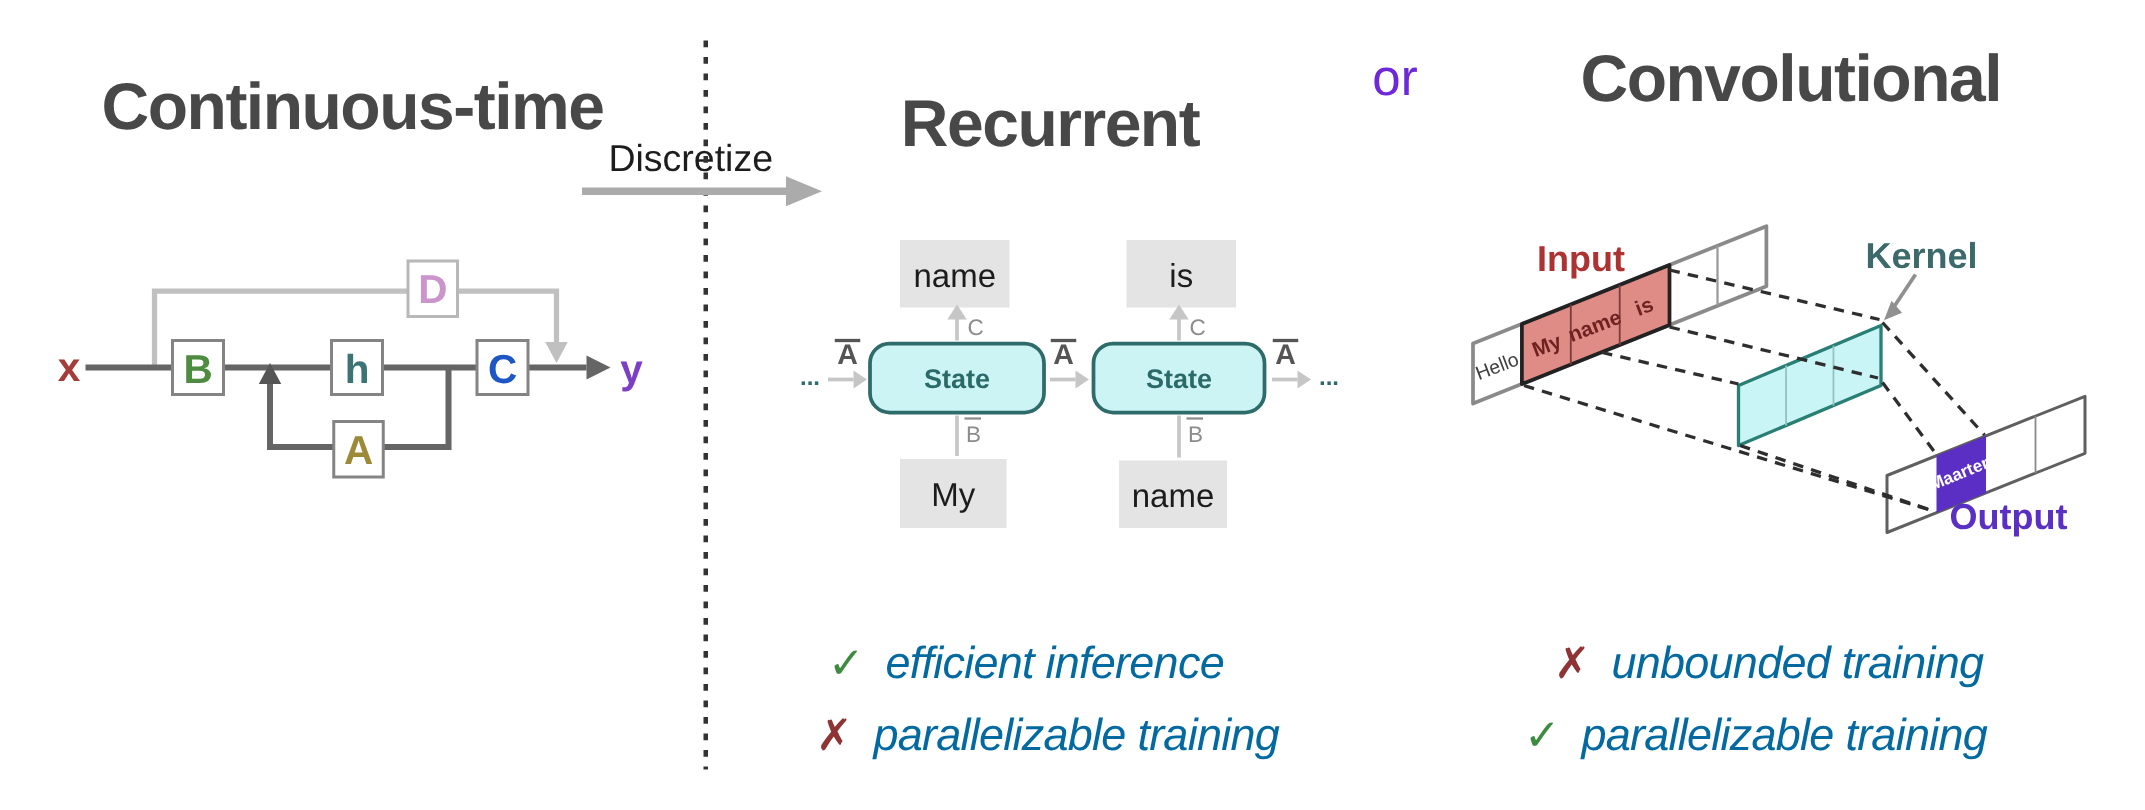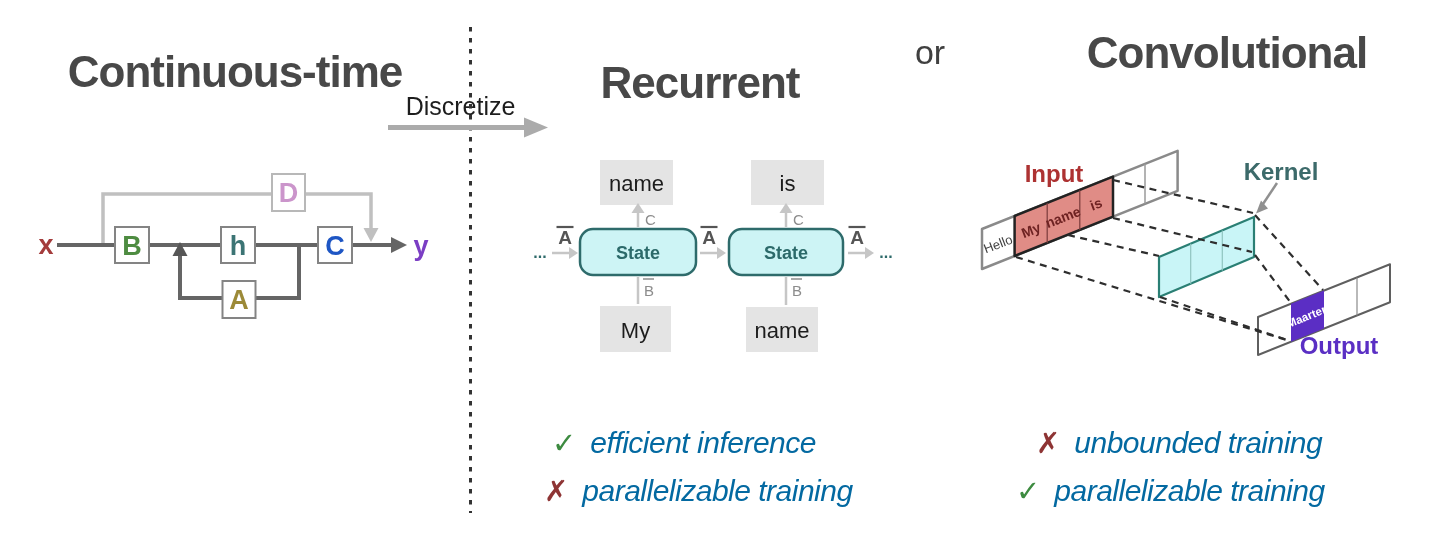--- a/index.html
+++ b/index.html
@@ -1,38 +1,38 @@
 <!DOCTYPE html>
 <html><head>
 <meta charset="utf-8">
 <style>
   html,body{margin:0;padding:0;background:#ffffff;}
   .stage{position:relative;width:1430px;height:540px;background:#fff;overflow:hidden;
          font-family:"Liberation Sans","DejaVu Sans",sans-serif;}
   .title{position:absolute;font-weight:bold;font-size:44px;color:#484848;
          letter-spacing:-1px;text-align:center;}
-  .or{position:absolute;font-size:34px;font-weight:500;color:#404040;text-align:center;}
+  .or{position:absolute;font-size:34px;font-weight:500;color:#6d28d9;text-align:center;}
   .discretize-label{position:absolute;left:388px;top:92px;width:145px;text-align:center;
          font-size:25px;font-weight:500;color:#1d1d1d;}
   svg.diagram{position:absolute;left:0;top:0;}
   .note-row{position:absolute;display:flex;align-items:center;gap:14px;white-space:nowrap;}
   .note-icon{font-size:29px;font-weight:bold;line-height:1;}
   .note-icon.good{color:#3d8b40;}
   .note-icon.bad{color:#8e3434;}
   .note-text{font-style:italic;font-size:30px;color:#0369a1;letter-spacing:-0.5px;}
 </style>
 </head>
 <body>
 
 <div class="stage">
 
   <div class="title" style="left:0;top:28px;width:470px;margin-top:19px;">Continuous-time</div>
   <div class="title" style="left:560px;top:28px;width:280px;margin-top:30px;">Recurrent</div>
   <div class="or" style="left:880px;top:33px;width:100px;">or</div>
-  <div class="title" style="left:1060px;top:28px;width:334px;">Convolutional</div>
+  <div class="title" style="left:1000px;top:28px;width:334px;text-align:right;">Convolutional</div>
 
   <div class="discretize-label">Discretize</div>
 
   <svg class="diagram" width="1430" height="540" viewBox="0 0 1430 540">
 
     <line x1="470.5" y1="27" x2="470.5" y2="513" stroke="#333333" stroke-width="3" stroke-dasharray="4.5 6.5"></line>
 
     <g>
       <line x1="388" y1="127.5" x2="524" y2="127.5" stroke="#ababab" stroke-width="5"></line>
       <polygon points="524,117.5 524,137.5 548,127.5" fill="#ababab"></polygon>

